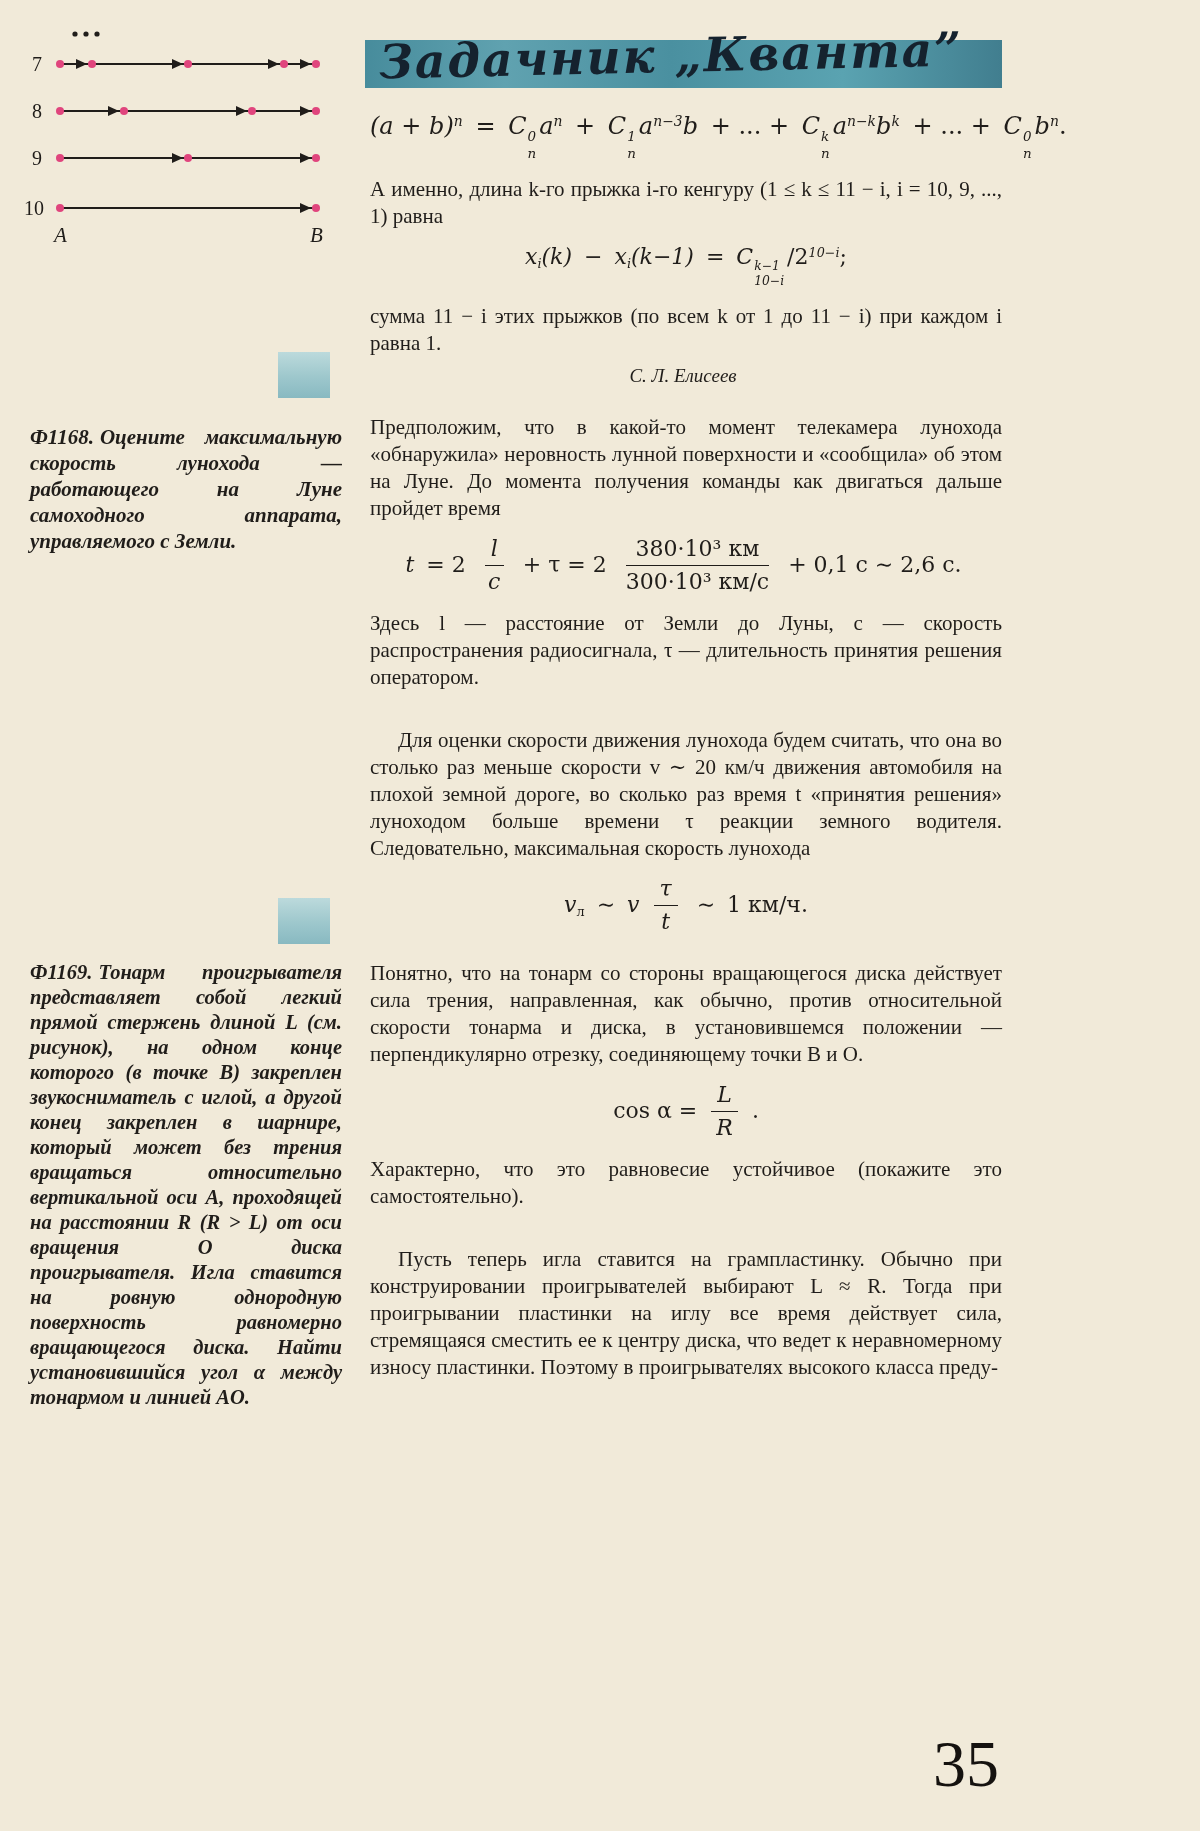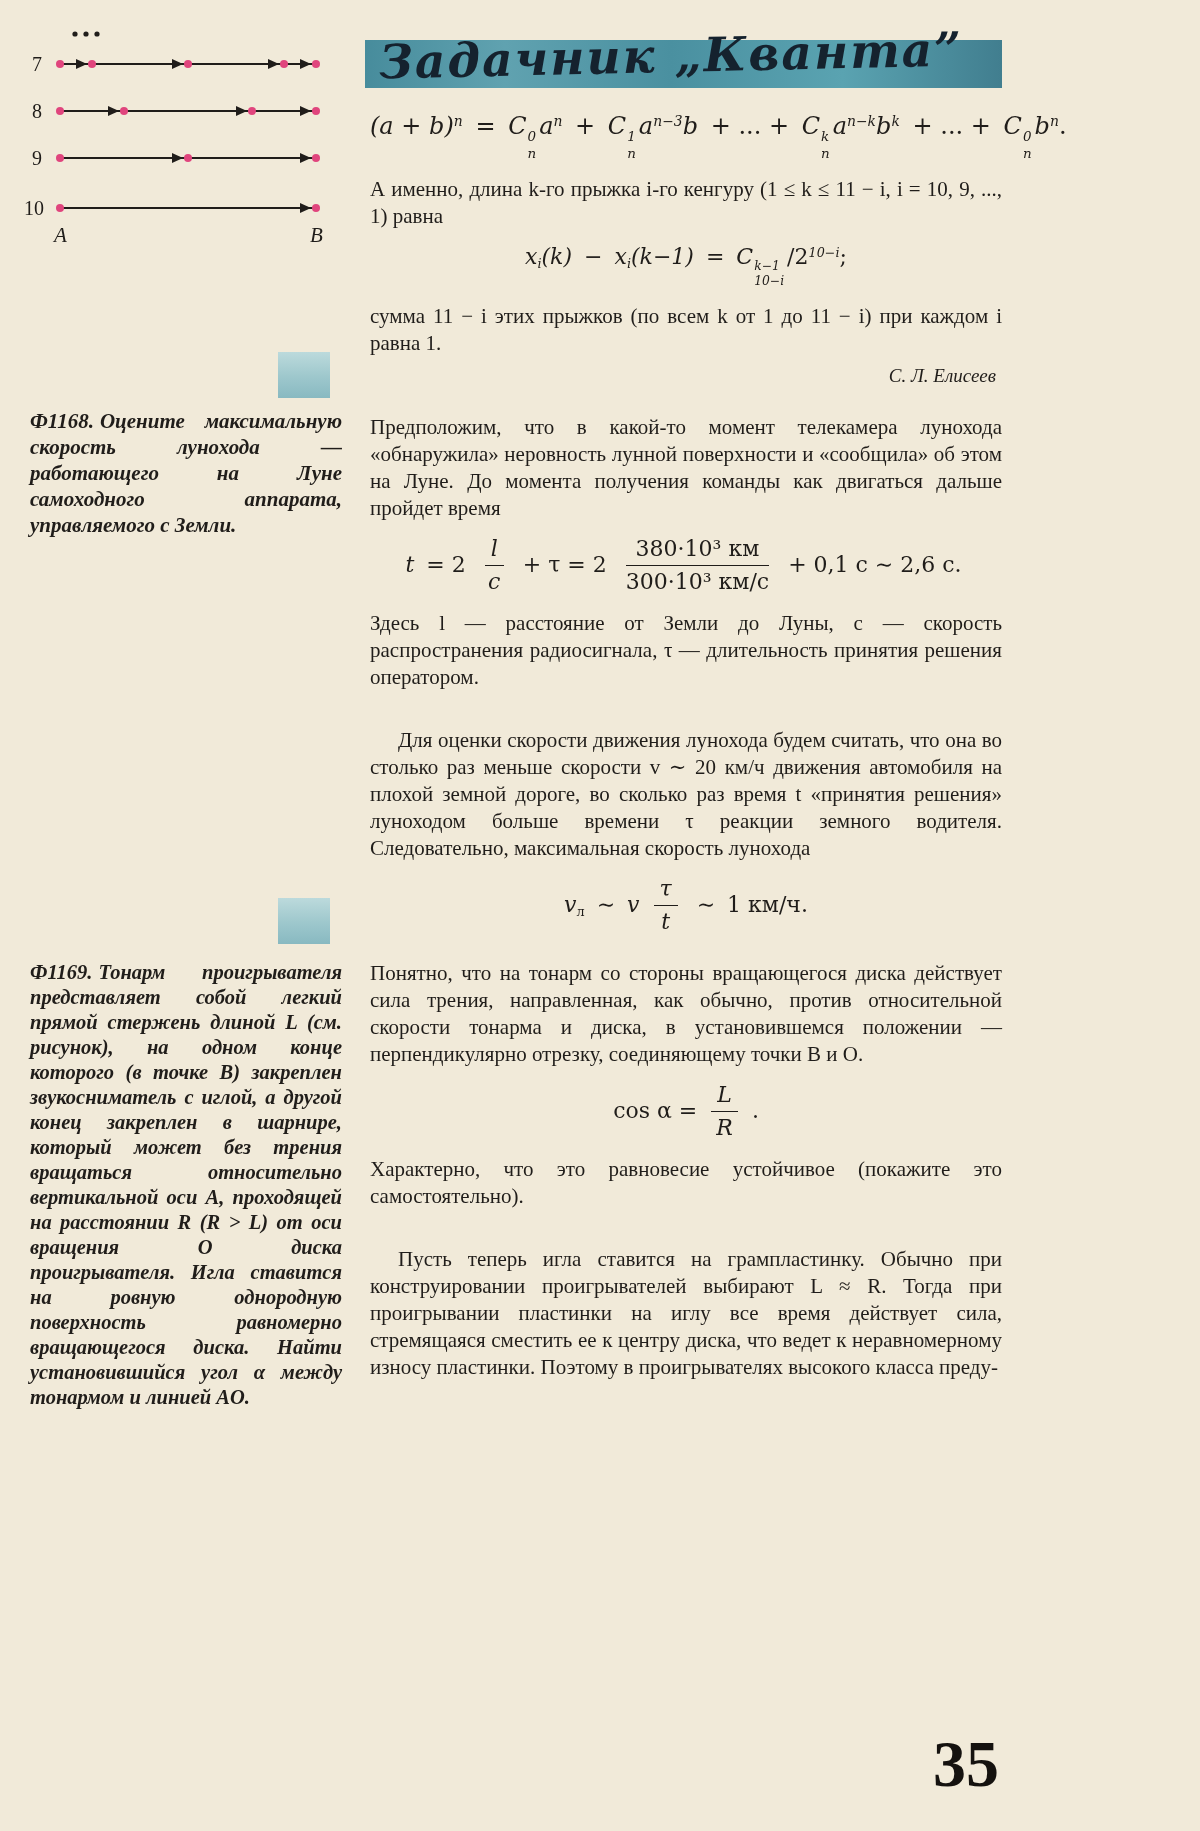--- a/index.html
+++ b/index.html
@@ -30,31 +30,31 @@
     color:#15222e;
     transform:rotate(-1.3deg);
     white-space:nowrap;
   }
   
   .rightcol{position:absolute;left:370px;width:632px;}
   .leftcol{position:absolute;left:30px;width:312px;}
   #intro{top:104px;}
   #sol1168{top:414px;}
   #sol1169{top:960px;}
-  #st1168{top:408px;}
+  #st1168{top:424px;}
   #st1169{top:960px;}
   .para{margin:0;text-align:justify;font-size:21px;line-height:27px;}
   .indent{text-indent:28px;margin-top:36px;}
   .statement{
     font-weight:700;font-style:italic;
     font-size:21px;line-height:26px;text-align:justify;
   }
   #st1169 .statement{line-height:25px;font-size:20.5px;}
   .prob-id{margin-right:6px;}
-  .author{text-align:right;font-style:italic;font-size:19px;margin:8px 6px 0 0;}
+  .author{text-align:center;font-style:italic;font-size:19px;margin:8px 6px 0 0;}
   
   .formula{
     text-align:center;font-size:22px;line-height:1.2;
     margin:14px 0;
     font-family:"DejaVu Serif","Liberation Serif",serif;
     white-space:nowrap;
   }
   .f-binomial{font-size:24px;margin-top:8px;}
   .it{font-style:italic;}
   .formula sup,.formula sub{font-size:0.58em;}
@@ -74,21 +74,21 @@
   .frac .den{display:block;padding-top:3px;}
   
   .wsq{
     position:absolute;width:52px;height:46px;
     background:linear-gradient(180deg,#bcdadc 0%,#9dc7cc 55%,#88b9c1 100%);
   }
   #sq1{left:278px;top:352px;}
   #sq2{left:278px;top:898px;}
   #pagenum{
     position:absolute;left:933px;top:1726px;
-    font-size:66px;font-weight:700;color:#15120f;
+    font-size:66px;font-weight:400;color:#15120f;
     font-family:"Liberation Serif",serif;
     text-align:center;
   }
 </style>
 </head>
 <body>
 
 <div id="page">
 
   <svg id="diagram" width="330" height="240" viewBox="0 0 330 240">

